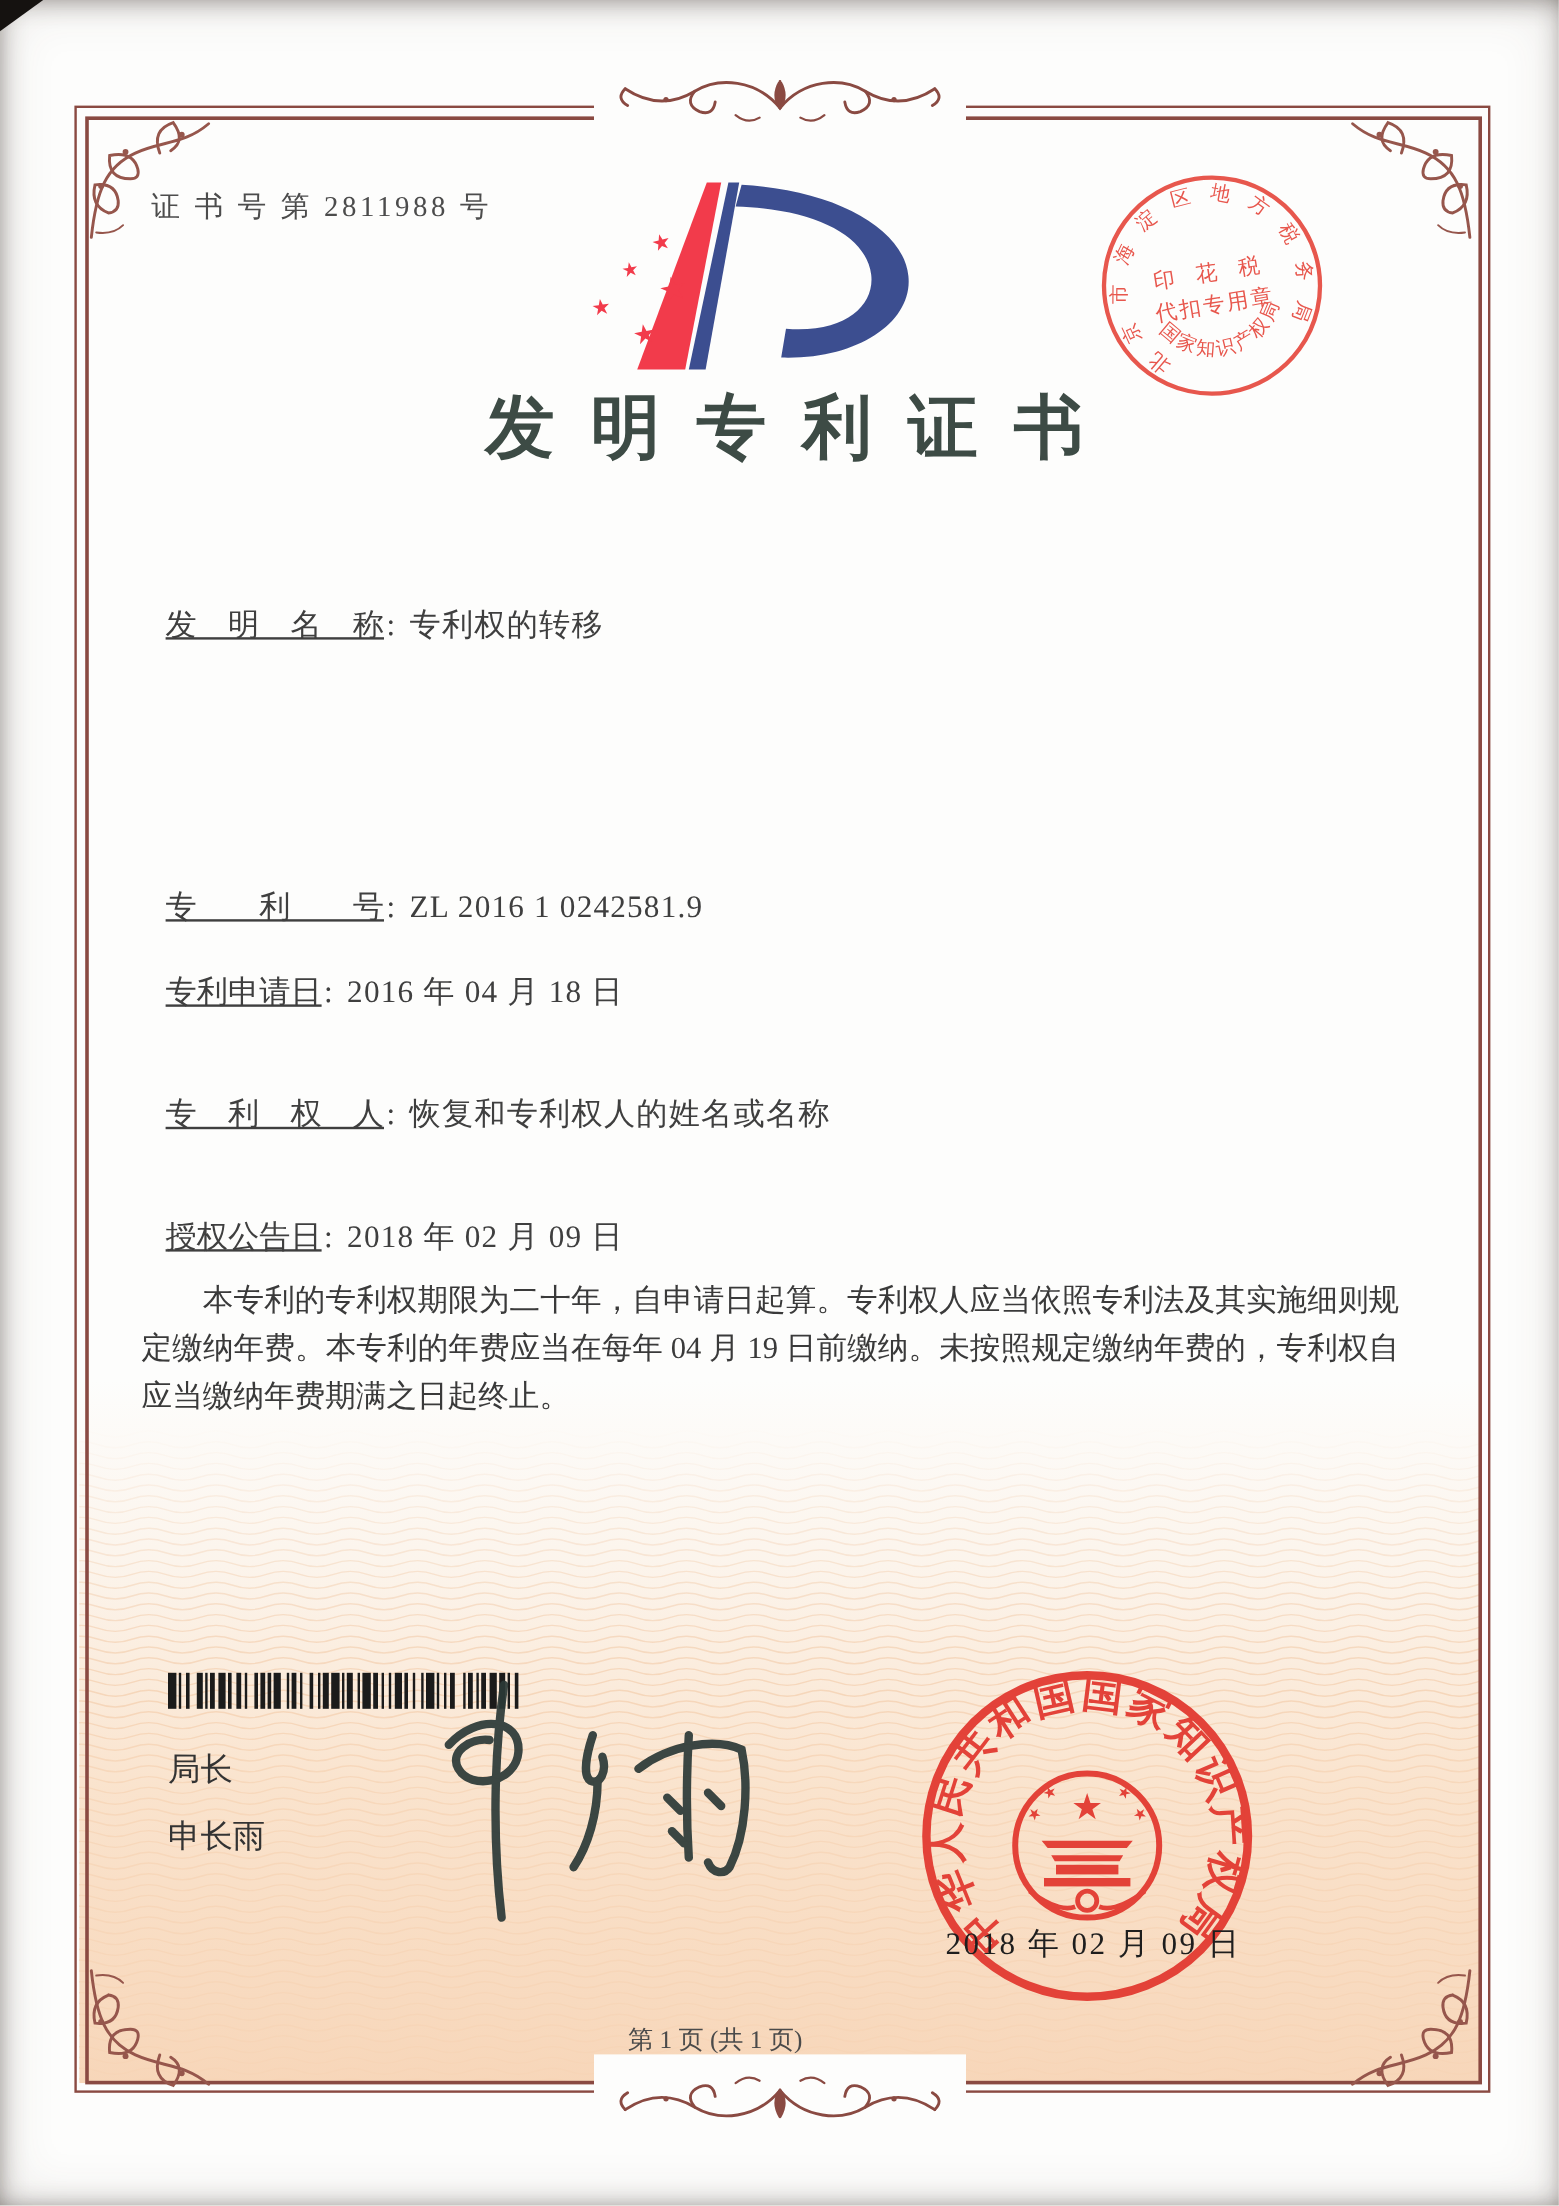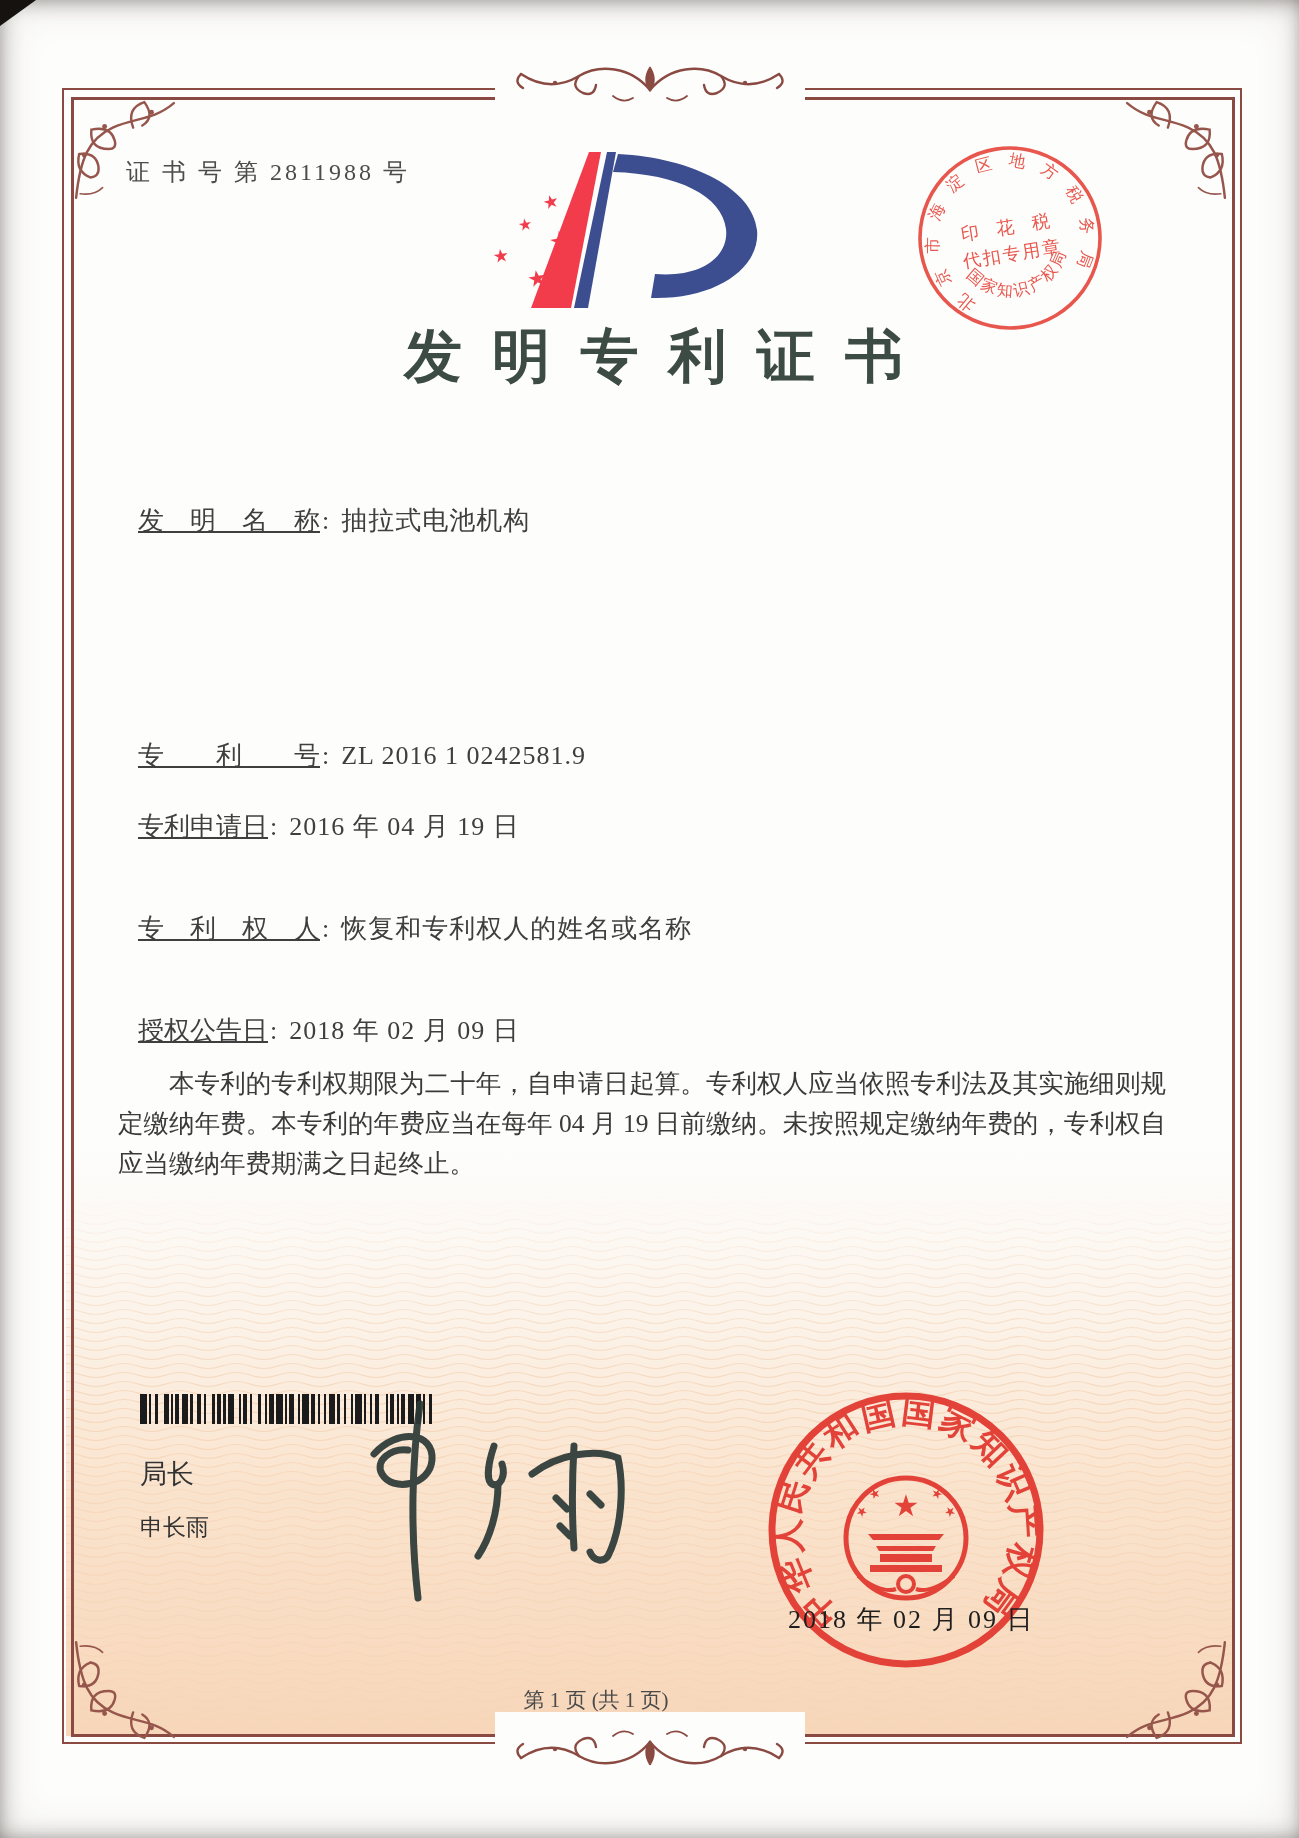--- a/index.html
+++ b/index.html
@@ -46,21 +46,21 @@
   .fvalue{letter-spacing:1px;}
   
   .body-text{position:absolute;left:118px;top:1064px;width:1048px;z-index:5;
     font-size:25.5px;line-height:40px;color:#3a3a3a;text-align:justify;}
   .body-text p{margin:0 0 7px 0;text-indent:2em;}
   
   .barcode{position:absolute;left:140px;top:1394px;width:352px;height:30px;z-index:6;display:flex;align-items:stretch;}
   .barcode span{display:block;height:100%;}
   
   .signer-title{position:absolute;left:140px;top:1456px;font-size:27px;color:#333;z-index:6;font-family:"Liberation Sans",sans-serif;}
-  .signer-name{position:absolute;left:140px;top:1512px;font-size:23px;color:#333;z-index:6;font-family:"Liberation Sans",sans-serif;}
+  .signer-name{position:absolute;left:140px;top:1512px;font-size:27px;color:#333;z-index:6;font-family:"Liberation Sans",sans-serif;}
   .signature{position:absolute;left:322px;top:1388px;width:310px;height:235px;z-index:7;}
   
   .big-seal{position:absolute;left:762px;top:1386px;width:288px;height:288px;z-index:6;opacity:.95;}
   .seal-date{position:absolute;left:788px;top:1602px;width:300px;font-size:26px;letter-spacing:2px;
     color:#1e1e1e;z-index:8;white-space:nowrap;}
   
   .footer{position:absolute;left:0;top:1686px;width:1192px;text-align:center;font-size:21px;color:#4a4a4a;z-index:7;}
   svg text{font-family:"DejaVu Sans",sans-serif;}
 </style>
 </head>
@@ -207,27 +207,27 @@
     <text x="98" y="93" font-size="18" fill="#e6493f" text-anchor="middle" letter-spacing="6">印 花 税</text>
     <text x="98" y="120" font-size="18" fill="#e6493f" text-anchor="middle" letter-spacing="2">代扣专用章</text>
     <text font-size="16" fill="#e6493f" letter-spacing="2">
       <textPath href="#tax-arc-bottom" startOffset="4">国家知识产权局</textPath>
     </text>
   </svg>
 
   <h1 class="title">发明专利证书</h1>
 
   <div class="field" style="top:503px">
-    <span class="flabel">发　明　名　称</span><span class="fcolon">:</span><span class="fvalue">抽拉式电池机构</span>
+    <span class="flabel">发　明　名　称</span><span class="fcolon">:</span><span class="fvalue">专利权的转移</span>
   </div>
   <div class="field" style="top:738px">
     <span class="flabel">专　　利　　号</span><span class="fcolon">:</span><span class="fvalue">ZL 2016 1 0242581.9</span>
   </div>
   <div class="field" style="top:809px">
-    <span class="flabel">专利申请日</span><span class="fcolon">:</span><span class="fvalue">2016 年 04 月 19 日</span>
+    <span class="flabel">专利申请日</span><span class="fcolon">:</span><span class="fvalue">2016 年 04 月 18 日</span>
   </div>
   <div class="field" style="top:911px">
     <span class="flabel">专　利　权　人</span><span class="fcolon">:</span><span class="fvalue">恢复和专利权人的姓名或名称</span>
   </div>
   <div class="field" style="top:1013px">
     <span class="flabel">授权公告日</span><span class="fcolon">:</span><span class="fvalue">2018 年 02 月 09 日</span>
   </div>
 
   <div class="body-text">
     <p>本专利的专利权期限为二十年，自申请日起算。专利权人应当依照专利法及其实施细则规定缴纳年费。本专利的年费应当在每年 04 月 19 日前缴纳。未按照规定缴纳年费的，专利权自应当缴纳年费期满之日起终止。</p>

